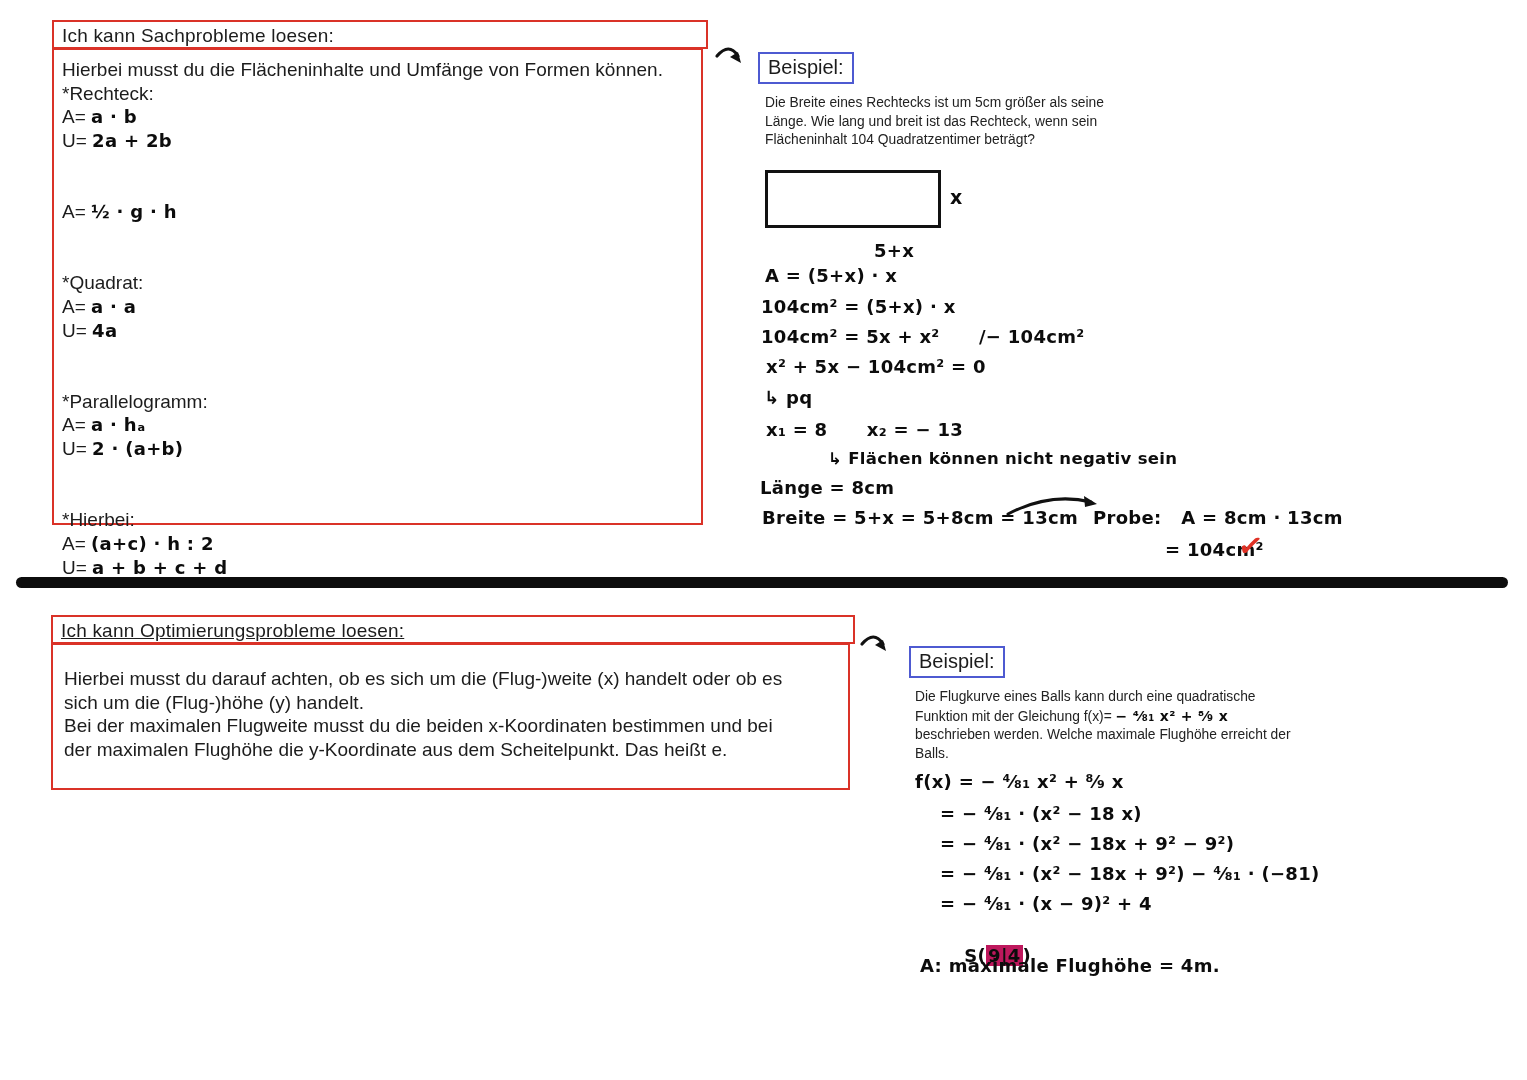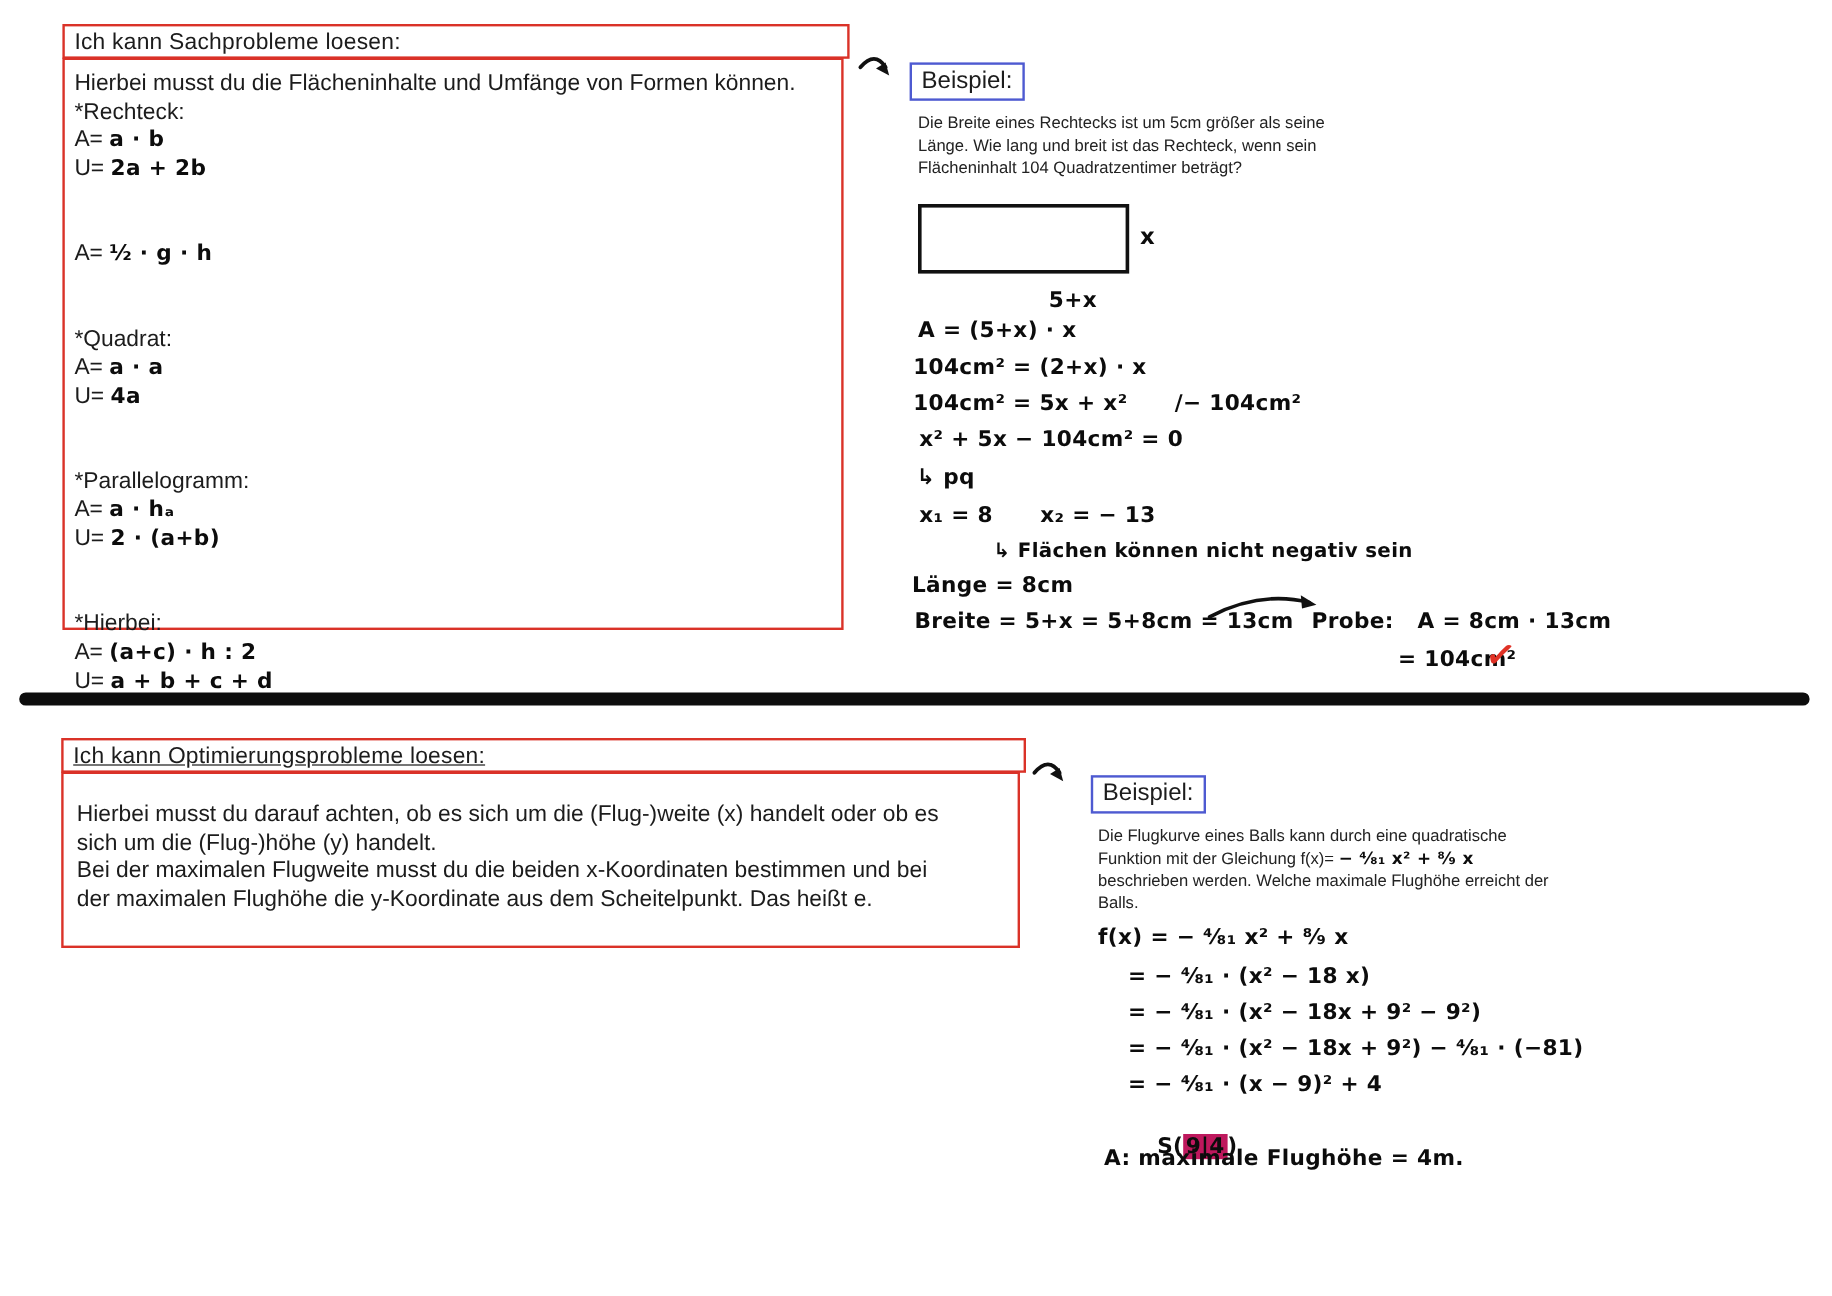--- a/index.html
+++ b/index.html
@@ -81,21 +81,21 @@
     <div>Die Breite eines Rechtecks ist um 5cm größer als seine</div>
     <div>Länge. Wie lang und breit ist das Rechteck, wenn sein</div>
     <div>Flächeninhalt 104 Quadratzentimer beträgt?</div>
   </div>
 
   <div class="abs rect-diagram" style="left:765px;top:170px;width:176px;height:58px;"></div>
   <div class="abs hand" style="left:950px;top:186px;font-size:19px;">x</div>
   <div class="abs hand" style="left:826px;top:240px;font-size:18px;margin-left:48px;">5+x</div>
 
   <div class="abs hand work" style="left:765px;top:266px;">A = (5+x) · x</div>
-  <div class="abs hand work" style="left:761px;top:297px;">104cm² = (2+x) · x</div>
+  <div class="abs hand work" style="left:761px;top:297px;">104cm² = (5+x) · x</div>
   <div class="abs hand work" style="left:761px;top:327px;">104cm² = 5x + x²      /− 104cm²</div>
   <div class="abs hand work" style="left:766px;top:357px;">x² + 5x − 104cm² = 0</div>
   <div class="abs hand work" style="left:764px;top:388px;">↳ pq</div>
   <div class="abs hand work" style="left:766px;top:420px;">x₁ = 8      x₂ = − 13</div>
   <div class="abs hand work work-sm" style="left:828px;top:449px;">↳ Flächen können nicht negativ sein</div>
   <div class="abs hand work" style="left:760px;top:478px;">Länge = 8cm</div>
   <div class="abs hand work" style="left:762px;top:508px;">Breite = 5+x = 5+8cm = 13cm</div>
 
   <div class="abs" style="left:1005px;top:490px;">
     <svg width="96" height="28" viewBox="0 0 96 28">

